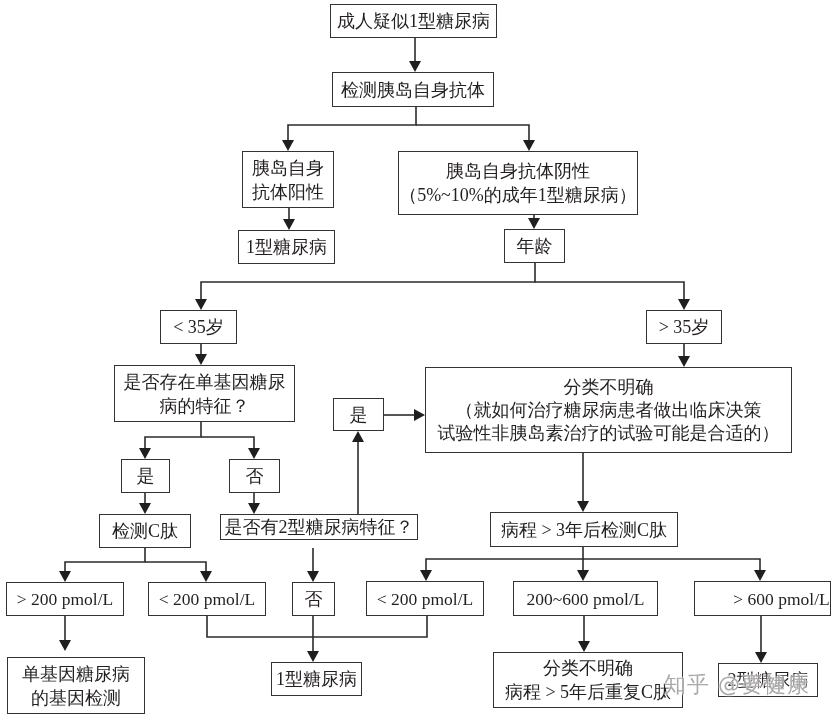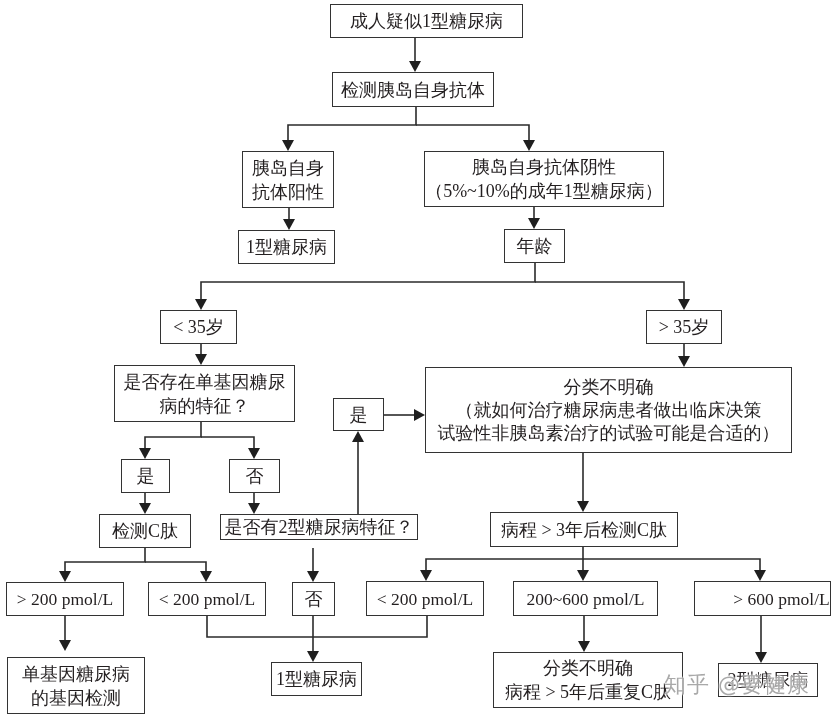--- a/index.html
+++ b/index.html
@@ -111,34 +111,34 @@
       <polyline points="207,616 207,637 313,637"></polyline>
       <polyline points="427,616 427,637 313,637"></polyline>
       <polyline points="313,616 313,652"></polyline>
       <polygon points="313,662 307,651 319,651"></polygon>
       <polyline points="584,616 584,642"></polyline>
       <polygon points="584,652 578,641 590,641"></polygon>
       <polyline points="761,616 761,653"></polyline>
       <polygon points="761,663 755,652 767,652"></polygon>
     </svg>
 
-  <div class="node" style="left:330px;top:4px;width:193px;height:34px;text-align:right;">
+  <div class="node" style="left:330px;top:4px;width:167px;height:34px;text-align:right;">
     <span class="ln">成人疑似1型糖尿病</span>
   </div>
 
   <div class="node" style="left:332px;top:72px;width:162px;height:35px;">
     <span class="ln">检测胰岛自身抗体</span>
   </div>
 
   <div class="node" style="left:242px;top:151px;width:92px;height:57px;">
     <span class="ln">胰岛自身</span>
     <span class="ln">抗体阳性</span>
   </div>
 
-  <div class="node" style="left:424px;top:151px;width:240px;height:56px;">
+  <div class="node" style="left:398px;top:151px;width:240px;height:64px;">
     <span class="ln">胰岛自身抗体阴性</span>
     <span class="ln">（5%~10%的成年1型糖尿病）</span>
   </div>
 
   <div class="node" style="left:238px;top:230px;width:97px;height:34px;">
     <span class="ln">1型糖尿病</span>
   </div>
 
   <div class="node" style="left:504px;top:229px;width:61px;height:34px;">
     <span class="ln">年龄</span>

